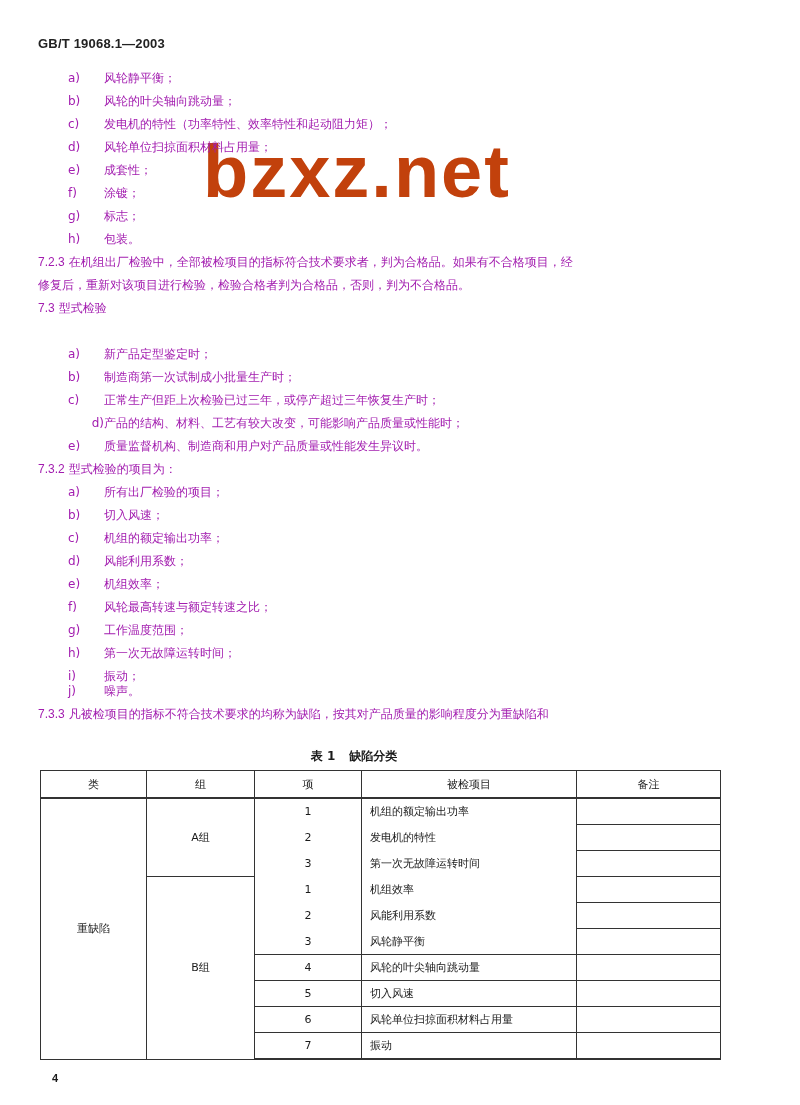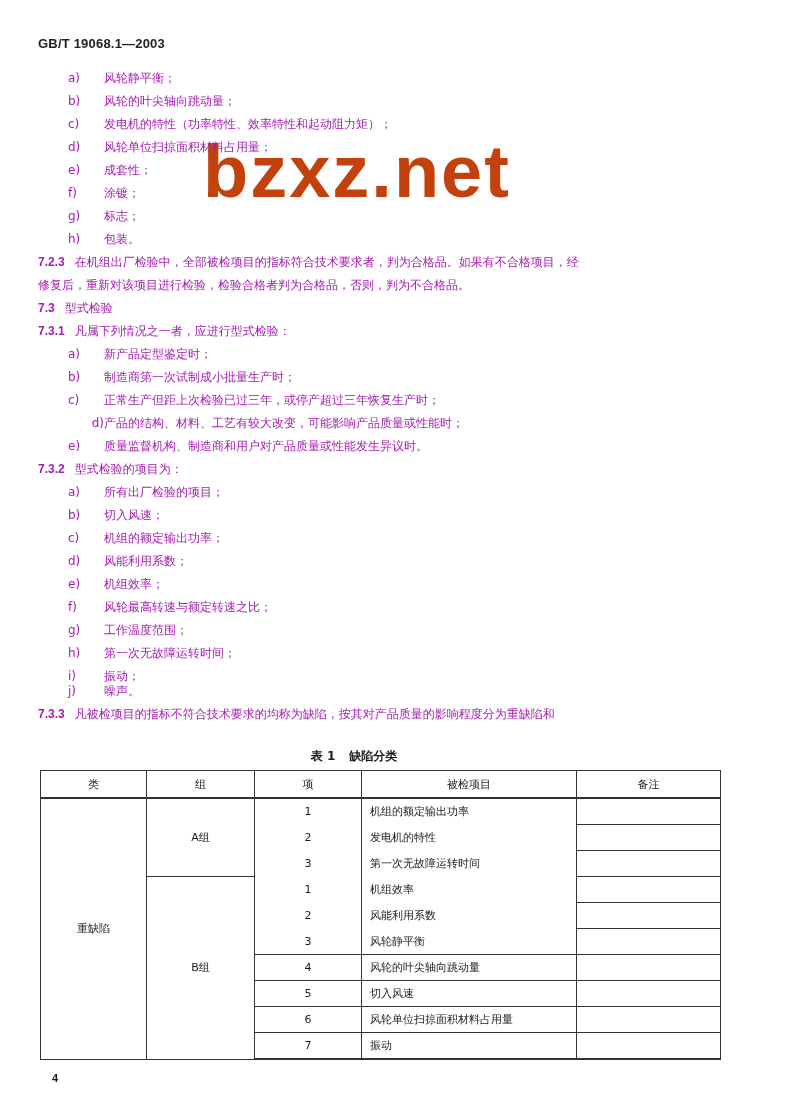--- a/index.html
+++ b/index.html
@@ -14,21 +14,21 @@
   }
   .watermark {
     position: absolute; left: 203px; top: 135px; font-family: "Liberation Sans", sans-serif;
     font-weight: bold; font-size: 74px; color: #c2410c; letter-spacing: 2px; line-height: 1;
     user-select: none;
   }
   .line {
     position: absolute; font-size: 12px; line-height: 16px; white-space: nowrap; color: #a21caf;
   }
   .line .lbl { display: inline-block; width: 36px; }
-  .sec .num { display: inline-block; font-family: "Liberation Sans", sans-serif; font-weight: bold; margin-right: 10px; }
+  .sec .num { display: inline-block; font-family: "Liberation Sans", sans-serif; font-weight: normal; margin-right: 4px; }
   .caption {
     position: absolute; left: 0; width: 708px; top: 748px; text-align: center;
     font-size: 12px; font-weight: bold;
   }
   .caption span + span { margin-left: 14px; }
   table.defects {
     position: absolute; left: 40px; top: 770px; width: 680px; border-collapse: collapse;
     font-size: 11px; table-layout: fixed;
   }
   table.defects th, table.defects td {
@@ -58,21 +58,20 @@
   <div class="line" style="left:68px; top:162px;"><span class="lbl">e)</span><span>成套性；</span></div>
   <div class="line" style="left:68px; top:185px;"><span class="lbl">f)</span><span>涂镀；</span></div>
   <div class="line" style="left:68px; top:208px;"><span class="lbl">g)</span><span>标志；</span></div>
   <div class="line" style="left:68px; top:231px;"><span class="lbl">h)</span><span>包装。</span></div>
 
   <div class="line sec" style="left:38px; top:254px;"><span class="num">7.2.3</span><span>在机组出厂检验中，全部被检项目的指标符合技术要求者，判为合格品。如果有不合格项目，经</span></div>
   <div class="line" style="left:38px; top:277px;text-align:right;">修复后，重新对该项目进行检验，检验合格者判为合格品，否则，判为不合格品。</div>
 
   <div class="line sec" style="left:38px; top:300px;"><span class="num">7.3</span><span>型式检验</span></div>
 
-  <div class="line sec" style="left:38px; top:323px;"><span class="num">7.3.1</span><span>凡属下列情况之一者，应进行型式检验：</span></div>
   <div class="line" style="left:68px; top:346px;"><span class="lbl">a)</span><span>新产品定型鉴定时；</span></div>
   <div class="line" style="left:68px; top:369px;"><span class="lbl">b)</span><span>制造商第一次试制成小批量生产时；</span></div>
   <div class="line" style="left:68px; top:392px;"><span class="lbl">c)</span><span>正常生产但距上次检验已过三年，或停产超过三年恢复生产时；</span></div>
   <div class="line" style="left:68px; top:415px;text-align:right;"><span class="lbl">d)</span><span>产品的结构、材料、工艺有较大改变，可能影响产品质量或性能时；</span></div>
   <div class="line" style="left:68px; top:438px;"><span class="lbl">e)</span><span>质量监督机构、制造商和用户对产品质量或性能发生异议时。</span></div>
 
   <div class="line sec" style="left:38px; top:461px;"><span class="num">7.3.2</span><span>型式检验的项目为：</span></div>
   <div class="line" style="left:68px; top:484px;"><span class="lbl">a)</span><span>所有出厂检验的项目；</span></div>
   <div class="line" style="left:68px; top:507px;"><span class="lbl">b)</span><span>切入风速；</span></div>
   <div class="line" style="left:68px; top:530px;"><span class="lbl">c)</span><span>机组的额定输出功率；</span></div>

